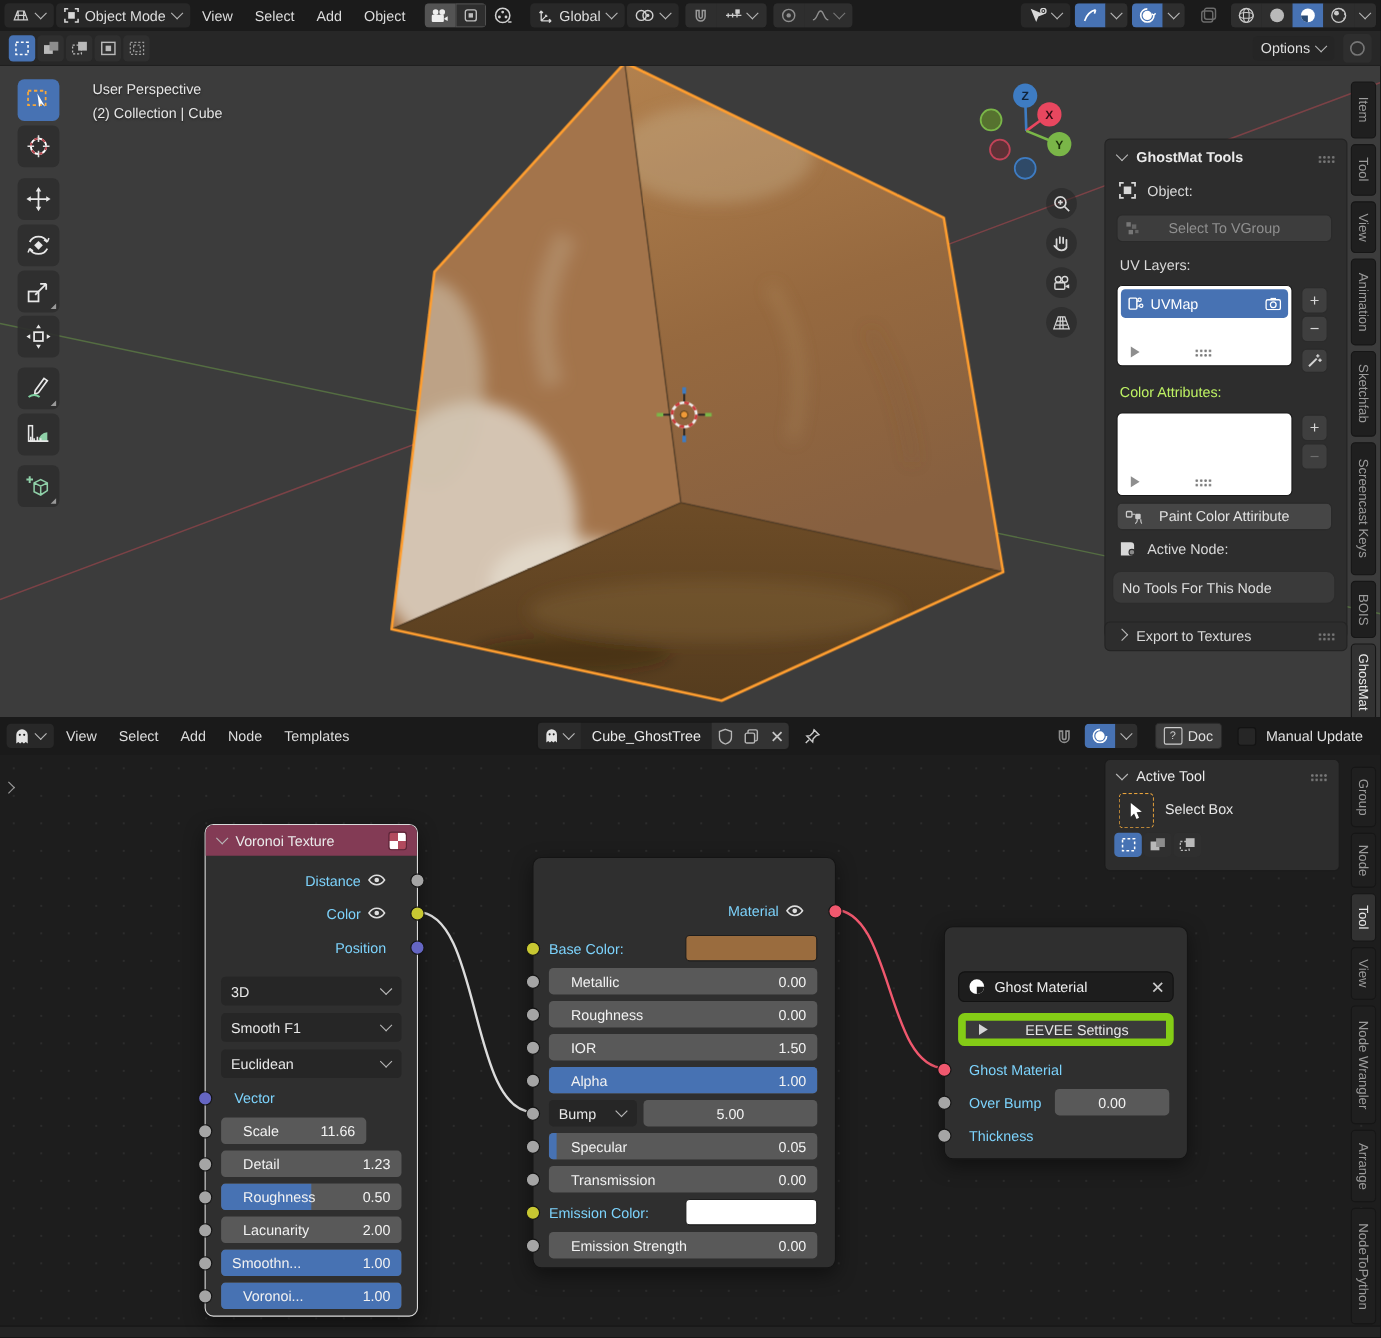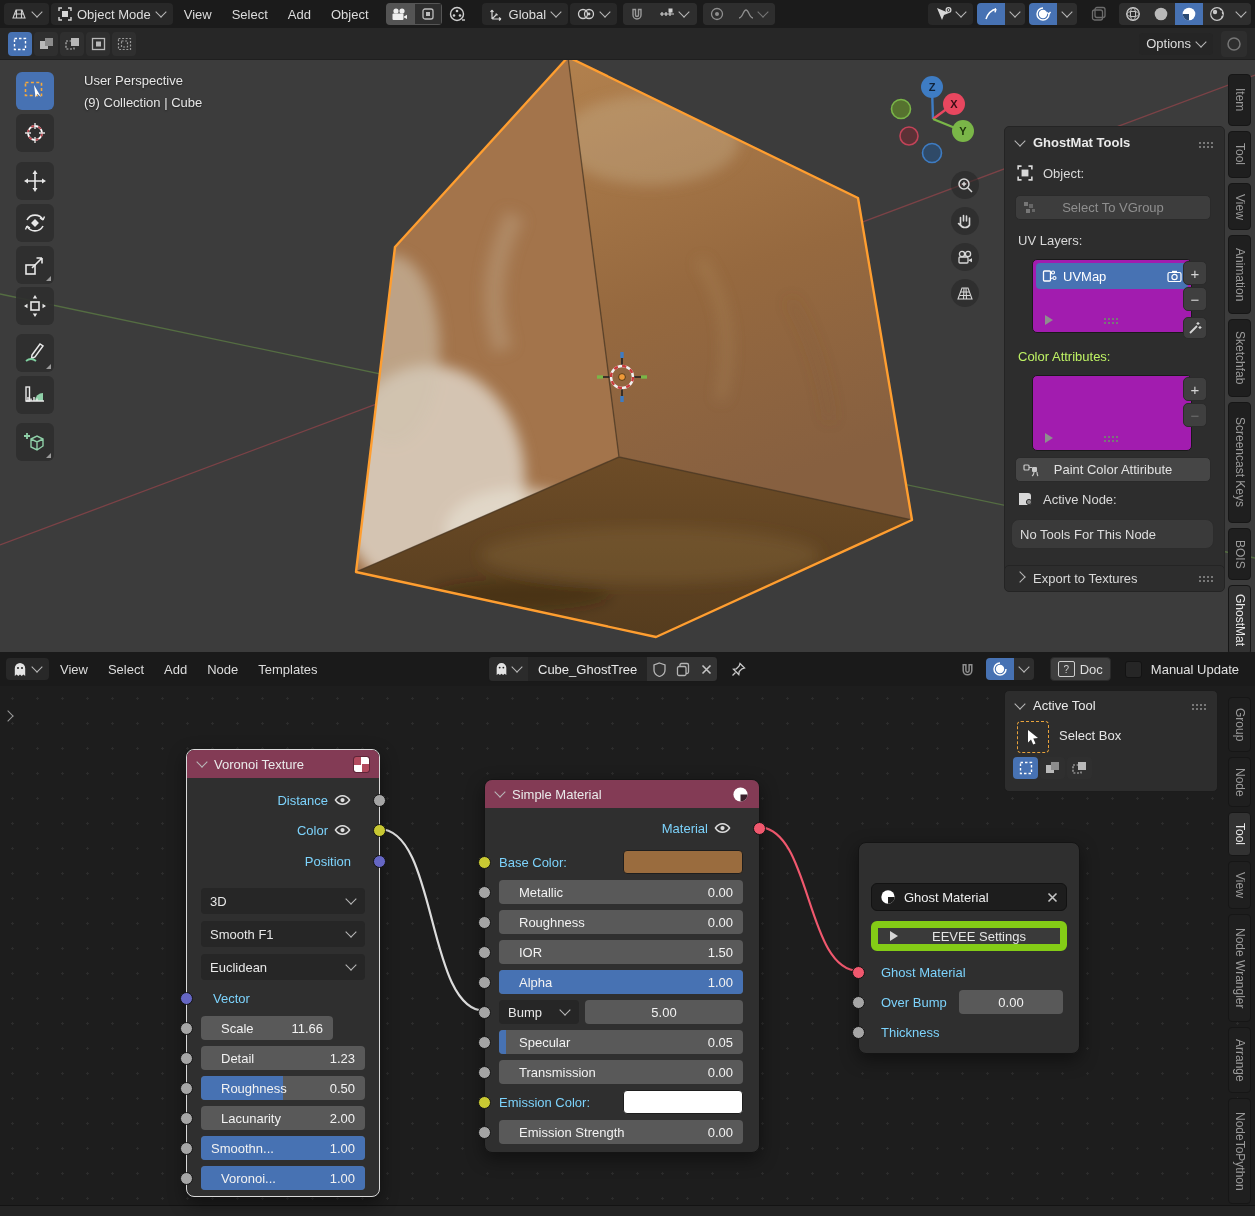--- a/index.html
+++ b/index.html
@@ -33,21 +33,21 @@
   
   .tbtn{position:absolute;left:16px;width:38px;height:38px;border-radius:6px;background:#2e2e2ee6;display:flex;align-items:center;justify-content:center;}
   .tbtn.on{background:#4772b3;}
   .tbtn.subtri:after{content:"";position:absolute;right:3px;bottom:3px;border-left:5px solid transparent;border-bottom:5px solid #9a9a9a;}
   
   .roundbtn{position:absolute;width:28px;height:28px;border-radius:50%;background:rgba(36,36,36,.55);display:flex;align-items:center;justify-content:center;}
   
   #npanel{left:1004px;top:66px;width:221px;height:455px;background:#2d2d2d;border-radius:5px;border:1px solid #242424;box-sizing:border-box;z-index:5;}
   .np{position:absolute;}
   .npbtn{position:absolute;background:#3d3d3d;border-radius:5px;display:flex;align-items:center;justify-content:center;border:1px solid #2a2a2a;box-sizing:border-box;}
-  .listbox{position:absolute;background:#a21caf;border:1px solid #1a1a1a;border-radius:5px;box-sizing:border-box;margin-left:17px;}
+  .listbox{position:absolute;background:#ffffff;border:1px solid #1a1a1a;border-radius:5px;box-sizing:border-box;}
   .smallbtn{position:absolute;width:24px;height:24px;background:#3f3f3f;border:1px solid #2b2b2b;border-radius:5px;display:flex;align-items:center;justify-content:center;color:#d5d5d5;font-size:15px;box-sizing:border-box;}
   #export-strip{left:1004px;top:505px;width:221px;height:27px;background:#2d2d2d;border-radius:5px;border:1px solid #242424;display:flex;align-items:center;gap:8px;padding:0 10px;box-sizing:border-box;z-index:5;}
   
   .vtab{position:absolute;left:1228px;width:23px;background:#1f1f1f;border:1px solid #161616;border-radius:4px;
         display:flex;align-items:center;justify-content:center;writing-mode:vertical-rl;
         color:#9b9b9b;font-size:12px;box-sizing:border-box;z-index:6;}
   .vtab.on{background:#323232;color:#e9e9e9;}
   
   #ne-header{left:0;top:652px;width:1255px;height:34px;background:#1a1a1a;display:flex;align-items:center;padding:0 6px;gap:2px;box-sizing:border-box;z-index:20;}
   #ne-canvas{left:0;top:686px;width:1255px;height:519px;background:#1d1d1d;
@@ -353,21 +353,21 @@
         <circle cx="954" cy="104" r="11" fill="#e8475f"></circle>
         <circle cx="963" cy="131" r="11" fill="#7ab648"></circle>
         <text x="932" y="91" fill="#10233a">Z</text>
         <text x="954" y="108" fill="#3a0d16">X</text>
         <text x="963" y="135" fill="#1c330a">Y</text>
       </g>
     </svg>
 
     
     <div class="vp-text" style="left:84px;top:13px">User Perspective</div>
-    <div class="vp-text" style="left:84px;top:35px">(9) Collection | Cube</div>
+    <div class="vp-text" style="left:84px;top:35px">(2) Collection | Cube</div>
 
     
     <div class="tbtn on" style="top:12px">
       <svg width="22" height="20" viewBox="0 0 22 20">
           <rect x="1.5" y="1.5" width="16" height="13" fill="none" stroke="#f5a83c" stroke-width="1.6" stroke-dasharray="3 2.4"></rect>
           <path d="M11 7 L18 19 L14.2 15.8 L12.6 19.6 Z" fill="#fff" transform="translate(-1,-3)"></path>
         </svg>
     </div>
     <div class="tbtn" style="top:54px">
       <svg width="24" height="24" viewBox="0 0 24 24">
@@ -706,28 +706,20 @@
     </div>
     <div class="socket s-gray" style="left:-7px;top:272px"></div>
     <div class="socket s-gray" style="left:-7px;top:302px"></div>
     <div class="socket s-gray" style="left:-7px;top:332px"></div>
     <div class="socket s-gray" style="left:-7px;top:362px"></div>
     <div class="socket s-gray" style="left:-7px;top:392px"></div>
     <div class="socket s-gray" style="left:-7px;top:422px"></div>
   </div>
 
   <div class="node" style="left:484px;top:779px;width:274px;height:372px">
-    <div class="nhead">
-      <span class="chev"></span>
-      <span>Simple Material</span>
-      <svg style="margin-left:auto" width="17" height="17" viewBox="0 0 18 18">
-          <circle cx="9" cy="9" r="7.5" fill="#fff"></circle>
-          <path d="M9 1.5 A7.5 7.5 0 0 0 9 16.5 A7.5 7.5 0 0 1 9 1.5 M9 9 L16.5 9 A7.5 7.5 0 0 1 9 16.5 Z" fill="#39202b"></path>
-        </svg>
-    </div>
     <div class="nlabel" style="right:28px;top:36px">
       <span>Material</span>
       <svg class="eye" width="17" height="12" viewBox="0 0 24 16">
           <path d="M12 2 C6 2 2 8 2 8 s4 6 10 6 10-6 10-6-4-6-10-6z" fill="none" stroke="#ddd" stroke-width="2"></path>
           <circle cx="12" cy="8" r="3" fill="#ddd"></circle>
         </svg>
     </div>
     <div class="socket s-pink" style="right:-7px;top:42px"></div>
 
     <div class="nlabel" style="left:14px;top:70px">Base Color:</div>

